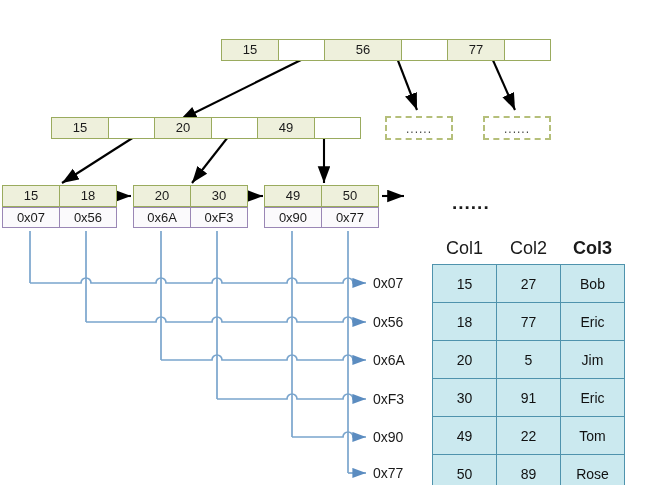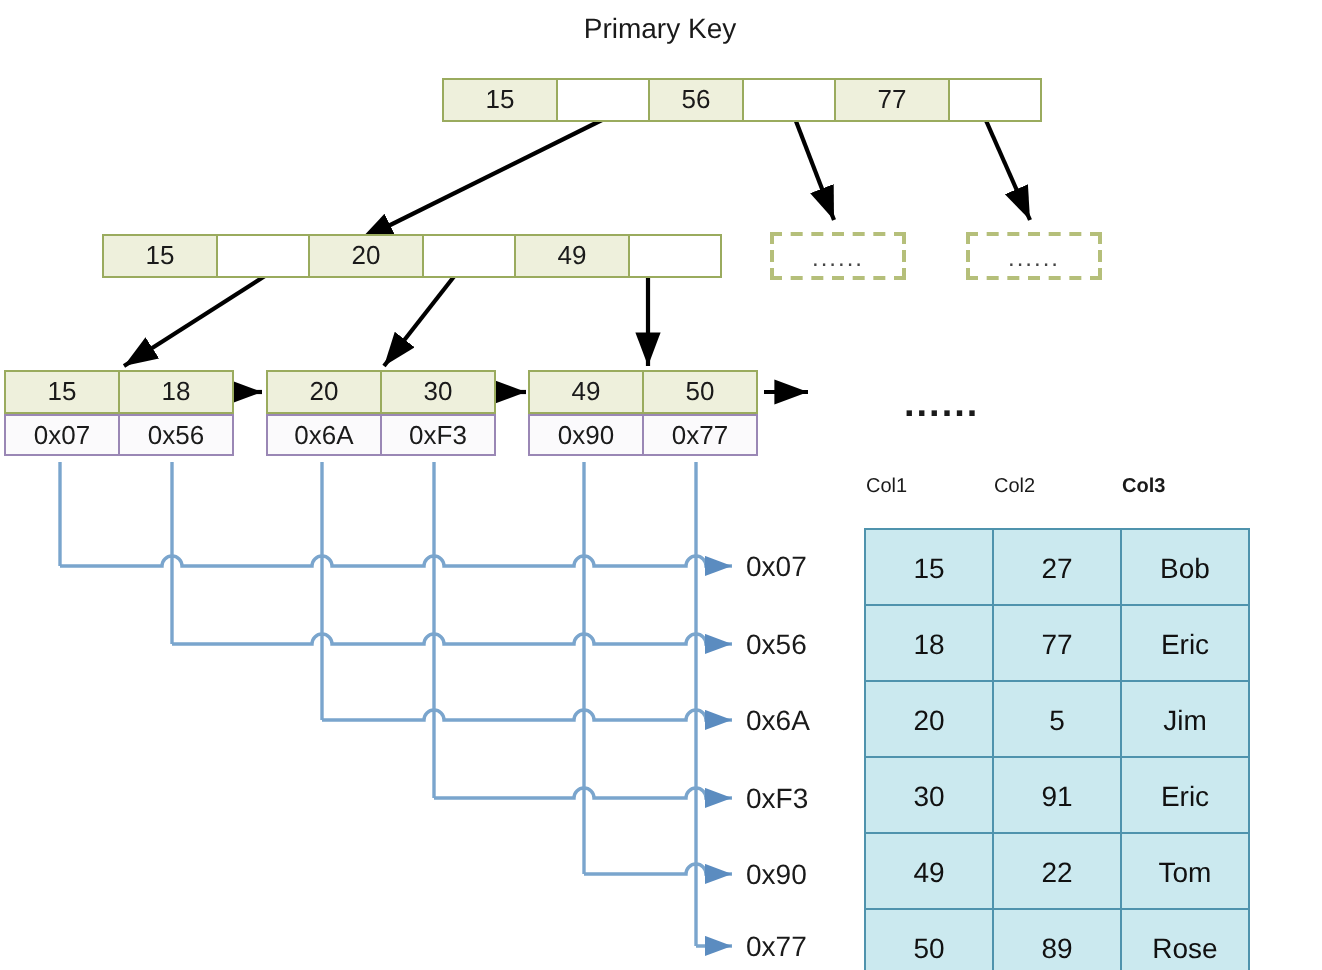--- a/index.html
+++ b/index.html
@@ -69,22 +69,22 @@
   }
   #datatable td{
     width:63px;height:37px;
     border:1px solid #4f93ad;
     background:#cbe9ef;
     text-align:center;
     font-size:14px;color:#111;
     padding:0;
   }
   .colhead{
-    position:absolute;text-align:left;width:63px;
-    font-size:10px;color:#1a1a1a;top:238px;
+    position:absolute;text-align:center;width:63px;
+    font-size:18px;color:#1a1a1a;top:238px;
   }
 </style>
 </head>
 <body>
 
 <div id="stage">
 
   <svg id="wires" viewBox="0 0 661 485" width="661" height="485">
     <defs>
       <marker id="ar-black" markerWidth="9" markerHeight="9" refX="8" refY="3" orient="auto" markerUnits="strokeWidth">
@@ -149,26 +149,25 @@
                L366,399" marker-end="url(#ar-blue)"></path>
 
       <path d="M292,231 L292,437"></path>
       <path d="M292,437 L343,437 a5,5 0 0 1 10,0 L366,437" marker-end="url(#ar-blue)"></path>
 
       <path d="M348,231 L348,473"></path>
       <path d="M348,473 L366,473" marker-end="url(#ar-blue)"></path>
     </g>
   </svg>
 
-  <div class="title" style="left:270px;top:6px;width:120px;">Primary Key</div>
 
   <div class="node" style="left:221px;top:39px;">
     <div class="kcell" style="width:58px;">15</div>
     <div class="kcell blank" style="width:47px;"></div>
-    <div class="kcell" style="width:48px;">56</div>
+    <div class="kcell" style="width:78px;">56</div>
     <div class="kcell blank" style="width:47px;"></div>
     <div class="kcell" style="width:58px;">77</div>
     <div class="kcell blank" style="width:47px;"></div>
   </div>
 
   <div class="node" style="left:51px;top:117px;">
     <div class="kcell" style="width:58px;">15</div>
     <div class="kcell blank" style="width:47px;"></div>
     <div class="kcell" style="width:58px;">20</div>
     <div class="kcell blank" style="width:47px;"></div>

